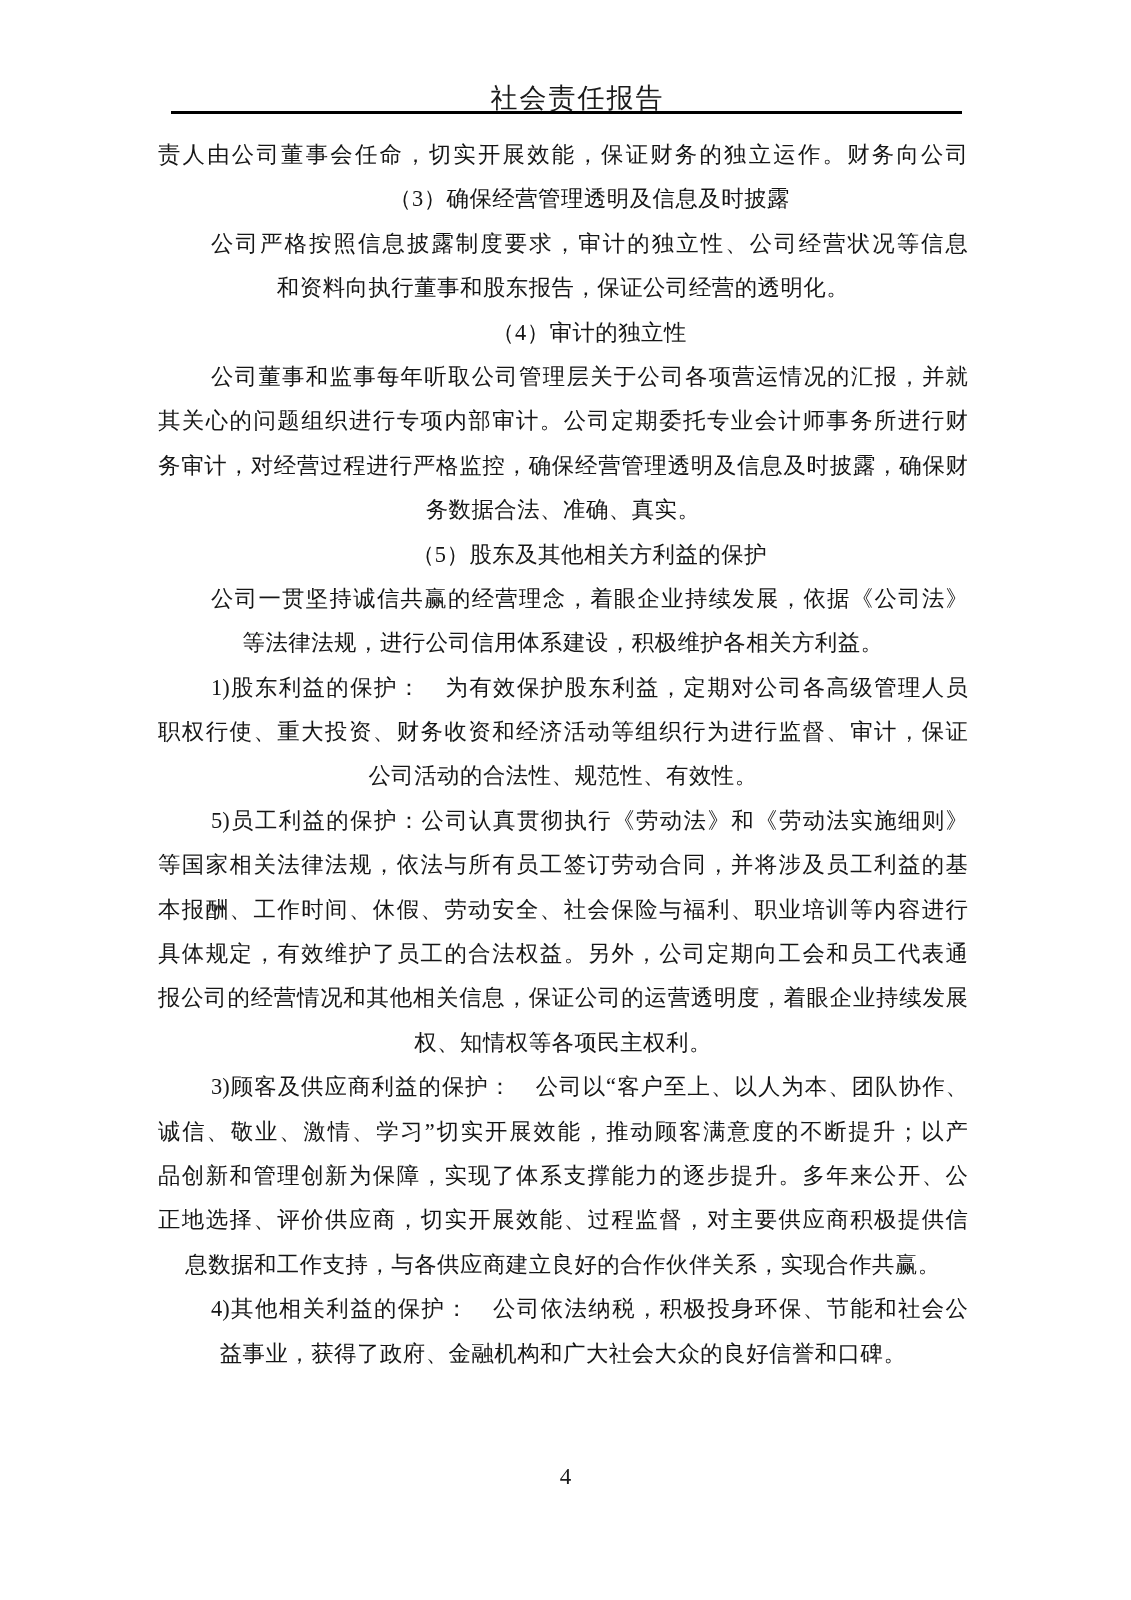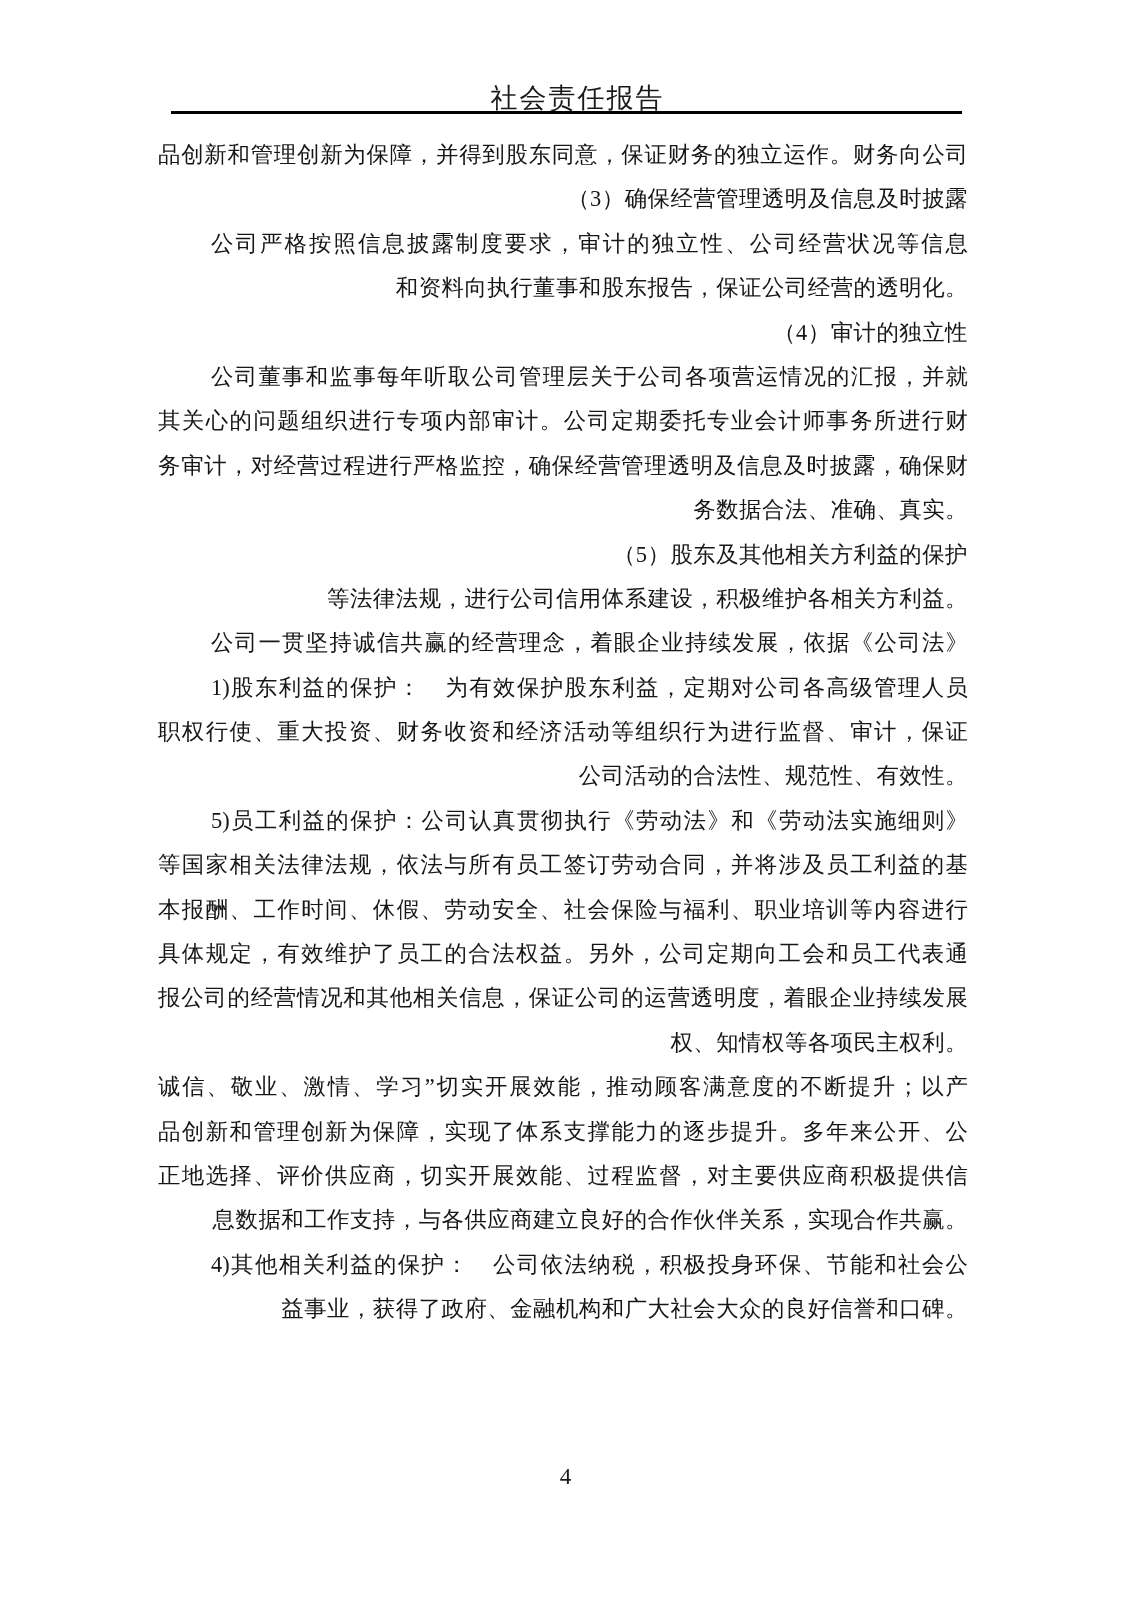--- a/index.html
+++ b/index.html
@@ -41,21 +41,21 @@
     position: absolute;
     top: 133px;
     left: 158px;
     width: 810px;
   }
   .line {
     height: 44.4px;
     line-height: 44.4px;
     font-size: 22.4px;
     white-space: nowrap;
-    text-align: right;
+    text-align: center;
     letter-spacing: 0.5px;
   }
   .line.fill {
     white-space: normal;
     text-align: justify;
     text-align-last: justify;
     letter-spacing: 0;
   }
   .line.indent {
     padding-left: 53px;
@@ -75,41 +75,42 @@
 </head>
 <body>
 
 <div class="page">
   <div class="doc-header">
     <span class="doc-title">社会责任报告</span>
   </div>
   <div class="header-rule"></div>
 
   <div class="doc-body">
-      <div class="line fill">品创新和管理创新为保障，并得到股东同意，保证财务的独立运作。财务向公司</div>
+      <div class="line fill">责人由公司董事会任命，切实开展效能，保证财务的独立运作。财务向公司</div>
       <div class="line indent">（3）确保经营管理透明及信息及时披露</div>
       <div class="line indent fill">公司严格按照信息披露制度要求，审计的独立性、公司经营状况等信息</div>
       <div class="line">和资料向执行董事和股东报告，保证公司经营的透明化。</div>
       <div class="line indent">（4）审计的独立性</div>
       <div class="line indent fill">公司董事和监事每年听取公司管理层关于公司各项营运情况的汇报，并就</div>
       <div class="line fill">其关心的问题组织进行专项内部审计。公司定期委托专业会计师事务所进行财</div>
       <div class="line fill">务审计，对经营过程进行严格监控，确保经营管理透明及信息及时披露，确保财</div>
       <div class="line">务数据合法、准确、真实。</div>
       <div class="line indent">（5）股东及其他相关方利益的保护</div>
+      <div class="line indent fill">公司一贯坚持诚信共赢的经营理念，着眼企业持续发展，依据《公司法》</div>
       <div class="line">等法律法规，进行公司信用体系建设，积极维护各相关方利益。</div>
-      <div class="line indent fill">公司一贯坚持诚信共赢的经营理念，着眼企业持续发展，依据《公司法》</div>
       <div class="line indent fill">1)股东利益的保护：　为有效保护股东利益，定期对公司各高级管理人员</div>
       <div class="line fill">职权行使、重大投资、财务收资和经济活动等组织行为进行监督、审计，保证</div>
       <div class="line">公司活动的合法性、规范性、有效性。</div>
       <div class="line indent fill">5)员工利益的保护：公司认真贯彻执行《劳动法》和《劳动法实施细则》</div>
       <div class="line fill">等国家相关法律法规，依法与所有员工签订劳动合同，并将涉及员工利益的基</div>
       <div class="line fill">本报酬、工作时间、休假、劳动安全、社会保险与福利、职业培训等内容进行</div>
       <div class="line fill">具体规定，有效维护了员工的合法权益。另外，公司定期向工会和员工代表通</div>
       <div class="line fill">报公司的经营情况和其他相关信息，保证公司的运营透明度，着眼企业持续发展</div>
       <div class="line">权、知情权等各项民主权利。</div>
+      <div class="line indent fill">3)顾客及供应商利益的保护：　公司以“客户至上、以人为本、团队协作、</div>
       <div class="line fill">诚信、敬业、激情、学习”切实开展效能，推动顾客满意度的不断提升；以产</div>
       <div class="line fill">品创新和管理创新为保障，实现了体系支撑能力的逐步提升。多年来公开、公</div>
       <div class="line fill">正地选择、评价供应商，切实开展效能、过程监督，对主要供应商积极提供信</div>
       <div class="line">息数据和工作支持，与各供应商建立良好的合作伙伴关系，实现合作共赢。</div>
       <div class="line indent fill">4)其他相关利益的保护：　公司依法纳税，积极投身环保、节能和社会公</div>
       <div class="line">益事业，获得了政府、金融机构和广大社会大众的良好信誉和口碑。</div>
     </div>
 
   <div class="doc-footer">
     <span class="page-number">4</span>

